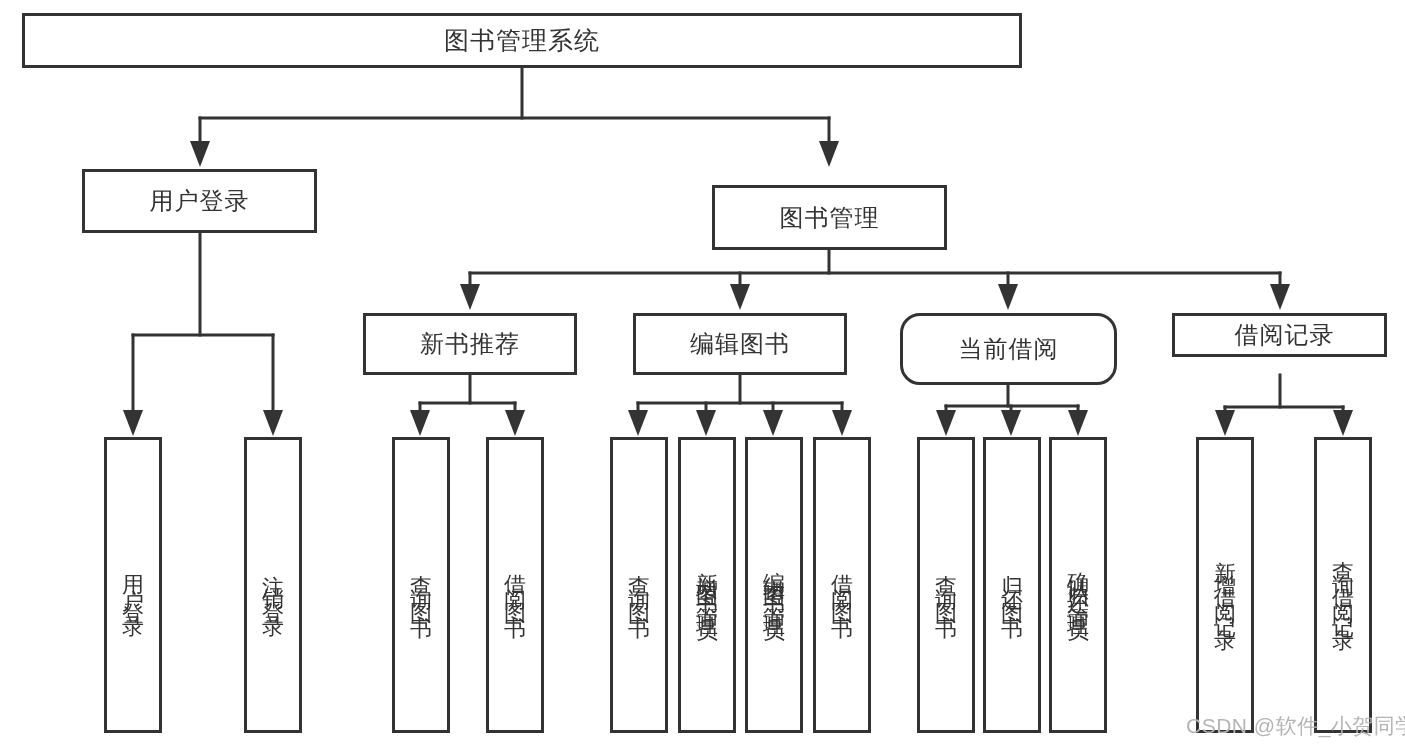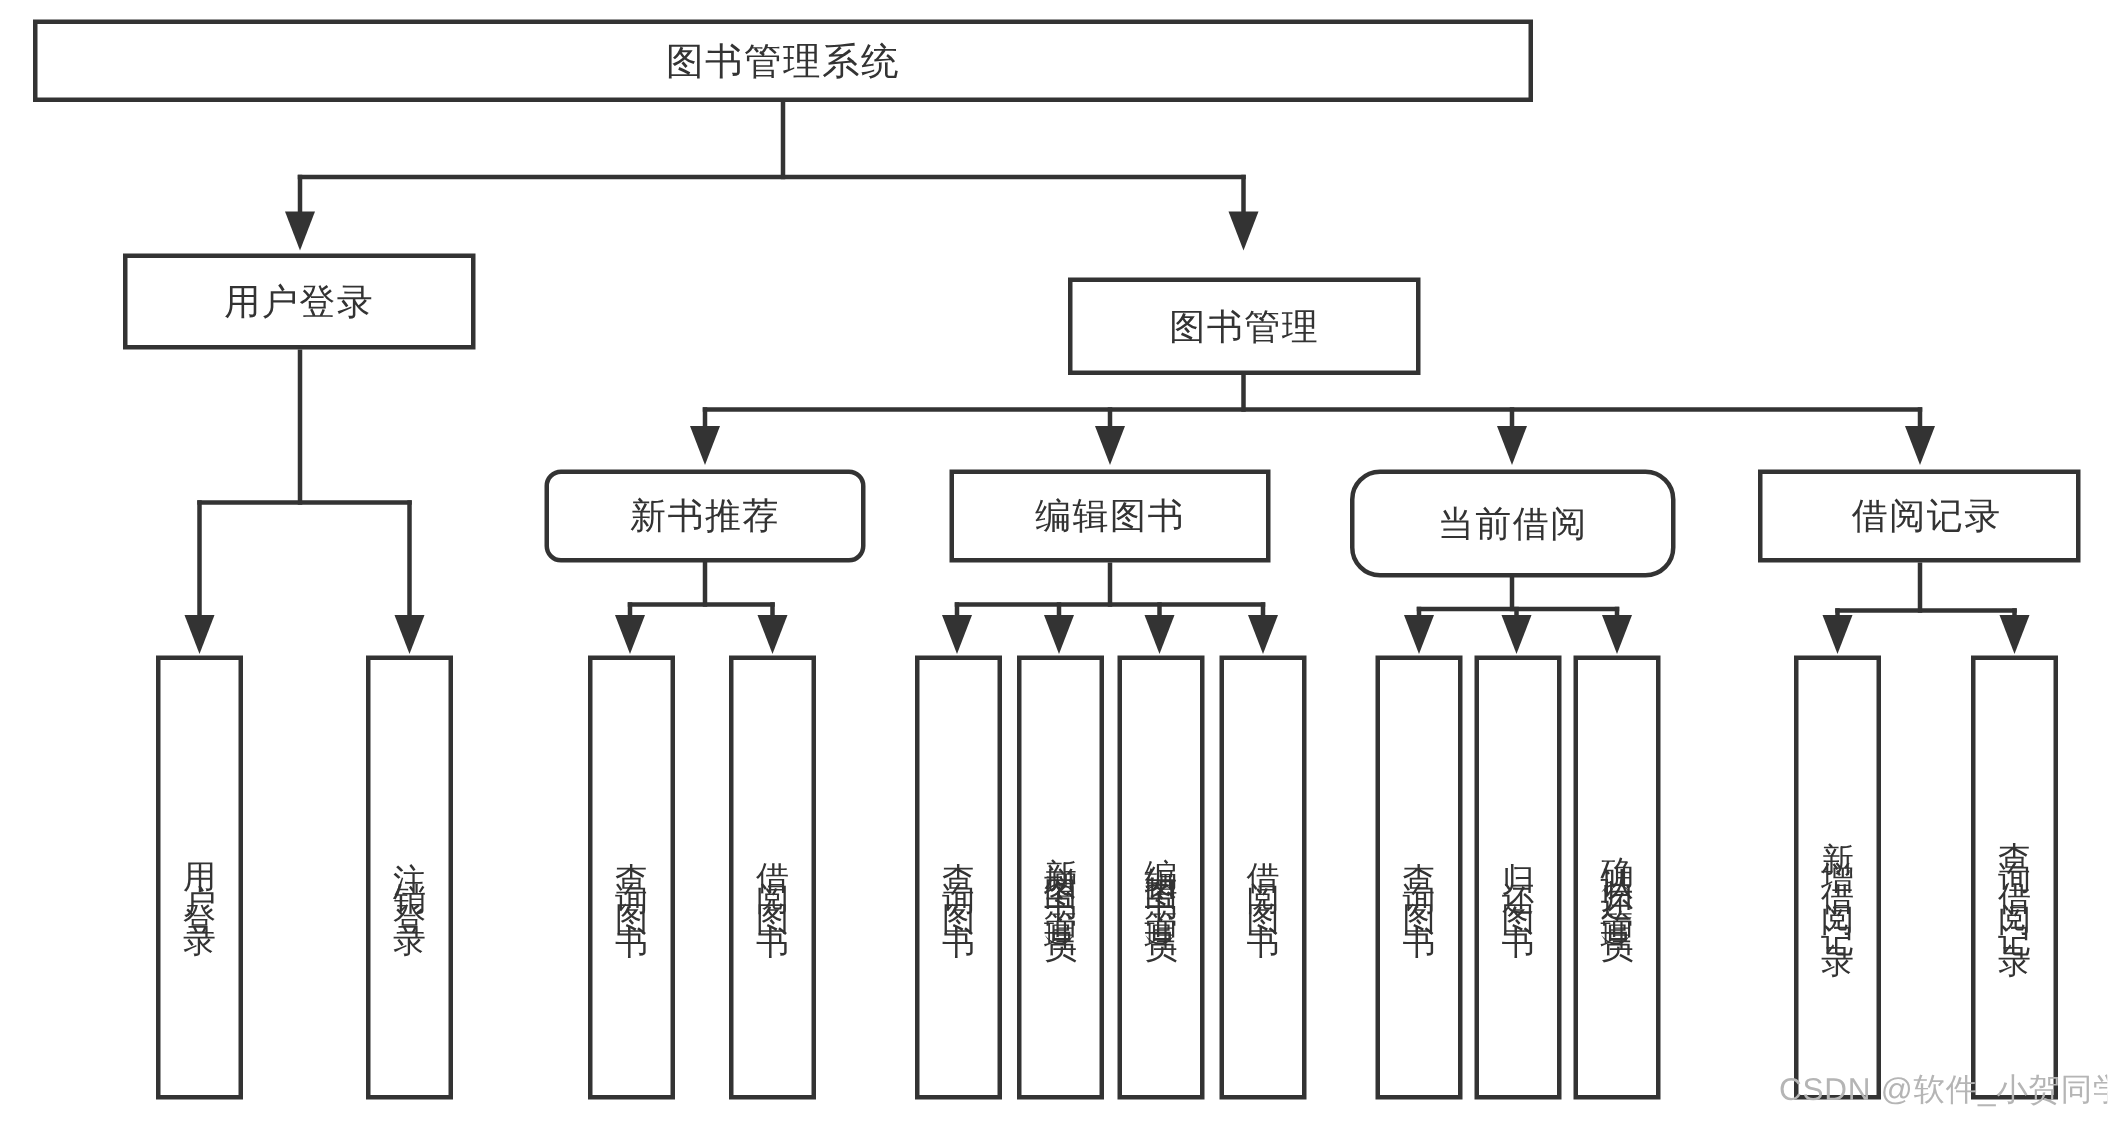--- a/index.html
+++ b/index.html
@@ -84,24 +84,24 @@
       <polygon points="1215,410 1235,410 1225,436" fill="#333333"></polygon>
       <line x1="1343" y1="407" x2="1343" y2="414" stroke="#333333" stroke-width="3" stroke-linecap="square"></line>
       <polygon points="1333,410 1353,410 1343,436" fill="#333333"></polygon>
     </svg>
 
   <div class="node root" style="left:22px;top:13px;width:1000px;height:55px;">图书管理系统</div>
 
   <div class="node" style="left:82px;top:169px;width:235px;height:64px;">用户登录</div>
   <div class="node" style="left:712px;top:169px;width:235px;height:65px;margin-top:16px;">图书管理</div>
 
-  <div class="node" style="left:363px;top:313px;width:214px;height:62px;border-radius:11px;">新书推荐</div>
+  <div class="node" style="left:363px;top:313px;width:214px;height:62px;">新书推荐</div>
   <div class="node" style="left:633px;top:313px;width:214px;height:62px;">编辑图书</div>
   <div class="node" style="left:900px;top:313px;width:217px;height:72px;border-radius:20px;">当前借阅</div>
-  <div class="node" style="left:1172px;top:313px;width:215px;height:62px;padding-left:10px;">借阅记录</div>
+  <div class="node" style="left:1172px;top:313px;width:215px;height:44px;padding-left:10px;">借阅记录</div>
 
   <div class="vnode" style="left:104px;top:437px;width:58px;height:296px;">用户登录</div>
   <div class="vnode" style="left:244px;top:437px;width:58px;height:296px;">注销登录</div>
 
   <div class="vnode" style="left:392px;top:437px;width:58px;height:296px;">查询图书</div>
   <div class="vnode" style="left:486px;top:437px;width:58px;height:296px;">借阅图书</div>
 
   <div class="vnode" style="left:610px;top:437px;width:58px;height:296px;">查询图书</div>
   <div class="vnode tight" style="left:678px;top:437px;width:58px;height:296px;">新增图书（管理员）</div>
   <div class="vnode tight" style="left:745px;top:437px;width:58px;height:296px;">编辑图书（管理员）</div>

